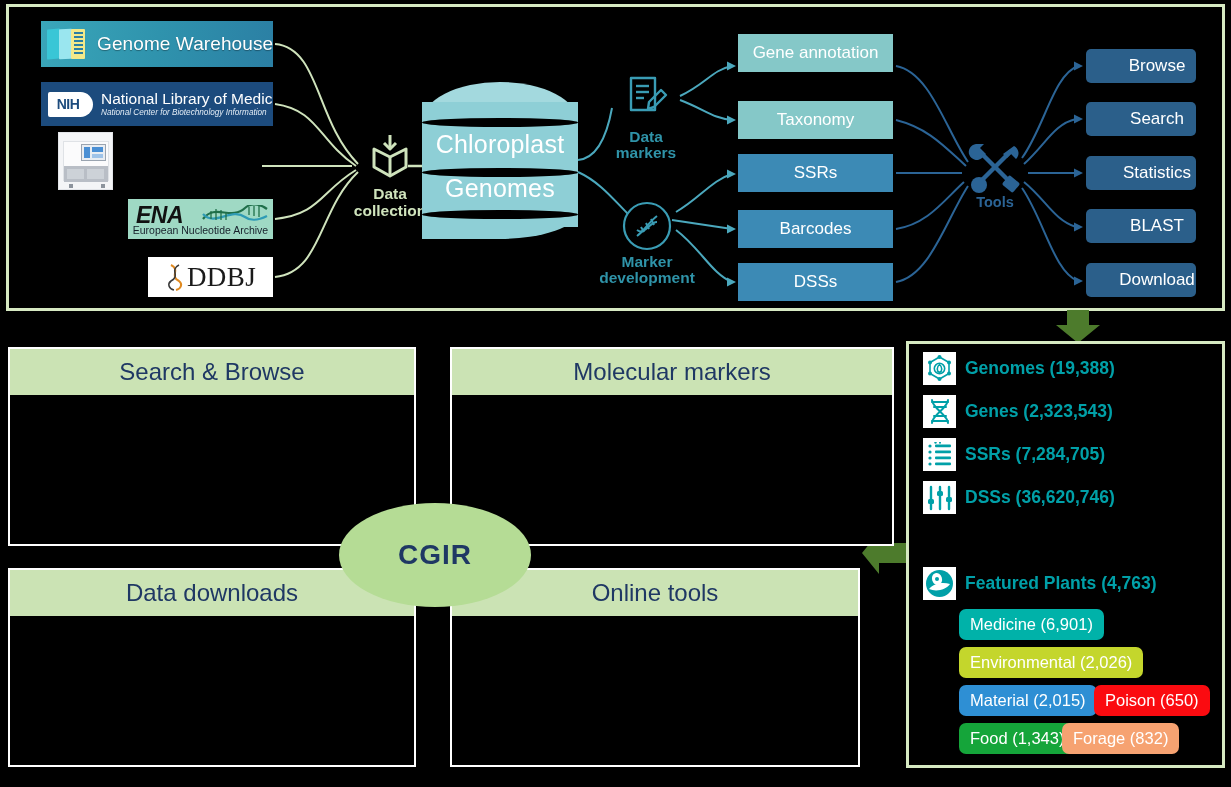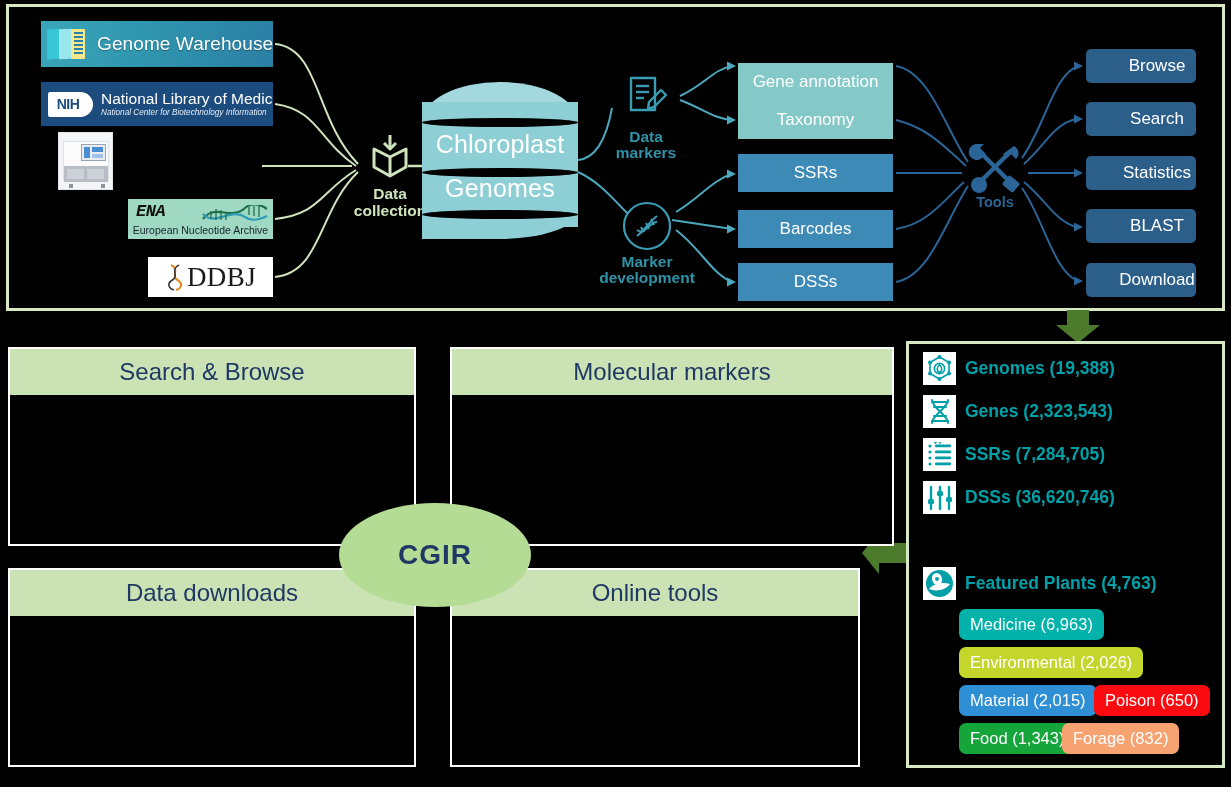--- a/index.html
+++ b/index.html
@@ -67,22 +67,22 @@
   .seq-base { position: absolute; left: 5px; top: 33px; width: 44px; height: 16px; background: #b9bec6; }
   .seq-base i { position: absolute; top: 3px; width: 17px; height: 10px; background: #cdd2d8; display: block; }
   .seq-base .l { left: 3px; } .seq-base .r { left: 23px; }
   .seq-ft { position: absolute; bottom: 1px; width: 4px; height: 4px; background: #8d949d; }
 
   .logo-ena {
     left: 128px; top: 199px; width: 145px; height: 40px; background: #9fd9c4;
     display: flex; flex-direction: column; justify-content: center; align-items: center;
   }
   .ena-top { position: relative; width: 100%; height: 23px; }
-  .ena-top b { position: absolute; left: 8px; top: 0px; font-size: 17px; font-style: italic;
-               font-weight: bold; color: #111; letter-spacing: -.5px; font-family: Liberation Mono, monospace; }
+  .ena-top b { position: absolute; left: 8px; top: 0px; font-size: 23px; font-style: italic;
+               font-weight: bold; color: #111; letter-spacing: -.5px; font-family: Liberation Sans, sans-serif; }
   .ena-helix { position: absolute; right: 4px; top: 3px; width: 68px; height: 18px; }
   .ena-bot { font-size: 10.5px; color: #17202b; margin-top: -1px; }
 
   .logo-ddbj {
     left: 148px; top: 257px; width: 125px; height: 40px; background: #fff;
     display: flex; align-items: center; justify-content: center;
   }
   .ddbj-g { width: 20px; height: 28px; margin-right: 2px; }
   .ddbj-t { font-family: "Liberation Serif", serif; font-size: 27px; color: #1a1a1a; letter-spacing: .4px; }
 
@@ -333,21 +333,21 @@
           <line x1="25" y1="23" x2="28" y2="29"></line>
         <line x1="30" y1="19" x2="33" y2="25"></line>
       </g>
     </svg>
     <div class="proc-lbl" style="margin-top:2px;">
       <div>Marker</div>
       <div>development</div>
     </div>
   </div>
 
-  <div class="mbox light" style="left:738px;top:63px;">Gene annotation</div>
+  <div class="mbox light" style="left:738px;top:34px;">Gene annotation</div>
   <div class="mbox light" style="left:738px;top:101px;">Taxonomy</div>
   <div class="mbox dark" style="left:738px;top:154px;">SSRs</div>
   <div class="mbox dark" style="left:738px;top:210px;">Barcodes</div>
   <div class="mbox dark" style="left:738px;top:263px;">DSSs</div>
 
   <div id="tools">
     <svg width="62" height="56" viewBox="0 0 62 56" style="display:block;margin:0 auto;">
       <g stroke="#2b6496" stroke-width="4.5" fill="none" stroke-linecap="round">
         <path d="M14,10 L46,42"></path>
         <path d="M46,12 L18,40"></path>
@@ -475,21 +475,21 @@
           <g fill="#fff">
             <ellipse cx="12" cy="10" rx="5" ry="6" transform="rotate(-18 12 10)"></ellipse>
             <path d="M4,20 C9,14 18,13 25,15 C21,21 11,23 4,20 Z"></path>
           </g>
           <circle cx="12" cy="10" r="2" fill="#00a0a8"></circle>
         </svg>
       </div>
       <div class="stat-txt">Featured Plants (4,763)</div>
     </div>
 
-    <div class="tag" style="left:50px;top:265px;background:#00b2a9;">Medicine (6,963)</div>
+    <div class="tag" style="left:50px;top:265px;background:#00b2a9;">Medicine (6,901)</div>
     <div class="tag" style="left:50px;top:303px;background:#c4d62c;">Environmental (2,026)</div>
     <div class="tag" style="left:50px;top:341px;background:#2e8fd4;">Material (2,015)</div>
     <div class="tag" style="left:185px;top:341px;background:#fb0b10;">Poison (650)</div>
     <div class="tag" style="left:50px;top:379px;background:#15a53a;">Food (1,343)</div>
     <div class="tag" style="left:153px;top:379px;background:#f6a271;">Forage (832)</div>
   </div>
 
 </div>
 
 </body></html>

